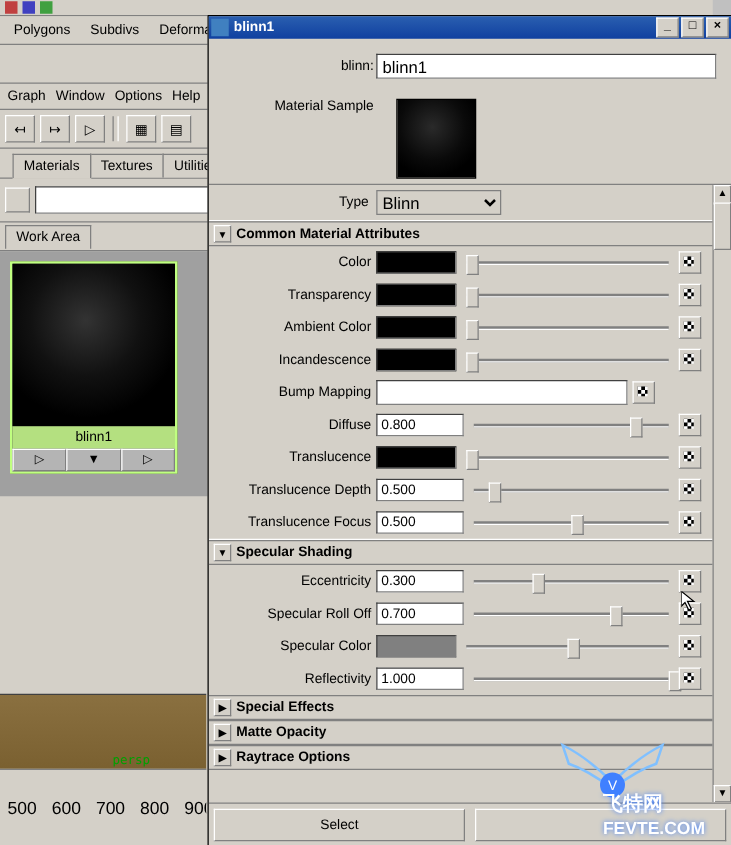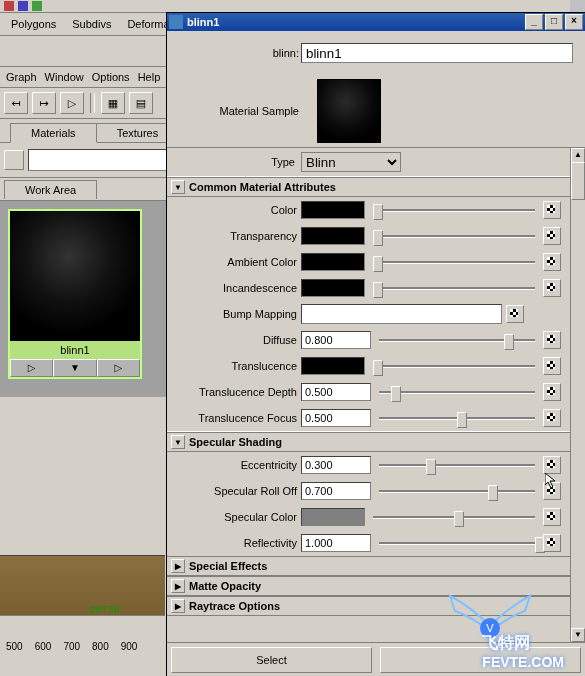--- a/index.html
+++ b/index.html
@@ -6,49 +6,49 @@
 .root{position:relative;width:570px;height:676px;background:#d4d0c8}
 .toolbar-strip{height:12px;background:#d4d0c8;border-bottom:1px solid #808080;display:flex;gap:4px;padding:0 4px;align-items:center}
 .ticon{width:10px;height:10px;display:inline-block}
 .menubar{display:flex;gap:2px;padding:2px 4px;border-bottom:1px solid #808080;background:#d4d0c8}
 .menu-item{padding:2px 6px;border:1px solid transparent;cursor:default}
 .second-menu{display:flex;gap:8px;padding:4px 6px;border-bottom:1px solid #808080}
 .second-toolbar{display:flex;gap:4px;padding:4px;border-bottom:1px solid #808080;align-items:center}
 .tb-btn{width:22px;height:20px;border:1px solid #808080;border-top-color:#fff;border-left-color:#fff;background:#d4d0c8;display:flex;align-items:center;justify-content:center}
 .tb-sep{width:3px;height:20px;border-left:1px solid #808080;border-right:1px solid #fff;margin:0 2px}
 .tab-row{display:flex;padding:4px 4px 0 10px;border-bottom:1px solid #808080;gap:0}
-.tab{padding:3px 20px;border:1px solid #808080;border-bottom:none;background:#d4d0c8;margin-right:-1px;position:relative;cursor:default}
+.tab{padding:3px 8px;border:1px solid #808080;border-bottom:none;background:#d4d0c8;margin-right:-1px;position:relative;cursor:default}
 .tab.active{background:#d4d0c8;z-index:2;border-bottom:1px solid #d4d0c8;margin-bottom:-1px}
 .filter-row{display:flex;padding:6px 4px;gap:4px;align-items:center;border-bottom:1px solid #808080}
 .filter-btn{width:18px;height:18px;border:1px solid #808080;border-top-color:#fff;border-left-color:#fff;background:#d4d0c8}
 .filter-input{flex:1;height:18px;border:1px solid #808080;border-top-color:#404040;border-left-color:#404040;background:#fff}
 .workarea-tab{display:flex;padding:2px 4px;border-bottom:1px solid #808080}
 .workarea-tab .tab{border:1px solid #808080;border-bottom:none}
 .swatch-panel{background:#a0a0a0;padding:8px;height:180px}
 .swatch-box{width:130px;border:2px solid #c0ff80;background:#303030}
 .swatch-sphere{width:130px;height:130px;background:radial-gradient(circle at 45% 35%,#333 0%,#111 40%,#000 70%);}
 .swatch-label{background:#b4e080;text-align:center;padding:3px 0;color:#000}
 .swatch-controls{display:flex;background:#b4b4b4;height:18px}
 .swatch-ctrl{flex:1;text-align:center;border:1px solid #808080;border-top-color:#fff;border-left-color:#fff;font-size:10px;line-height:16px}
 .viewport-strip{position:absolute;left:0;bottom:60px;width:165px;height:60px;background:linear-gradient(#8a7040,#7a6030);border-top:1px solid #404040}
 .timeline{position:absolute;left:0;bottom:0;width:165px;height:60px;background:#d4d0c8;border-top:1px solid #808080;display:flex;align-items:center;overflow:hidden}
-.timeline span{margin:0 6px;font-size:10px}
+.timeline span{margin:0 6px;font-size:14px}
 .persp{position:absolute;left:90px;bottom:62px;color:#00a000;font-size:10px;font-family:monospace}
 
 
 .attr-win{position:absolute;left:166px;top:12px;width:418px;height:664px;background:#d4d0c8;border:1px solid #000;display:flex;flex-direction:column}
 .titlebar{height:18px;background:linear-gradient(#2a5fb0,#1040a0);display:flex;align-items:center;padding:0 2px;color:#fff;font-weight:bold}
 .titlebar .ticon-app{width:14px;height:14px;background:#4080c0;margin-right:4px}
 .titlebar .spacer{flex:1}
 .win-btn{width:16px;height:14px;background:#d4d0c8;border:1px solid #808080;border-top-color:#fff;border-left-color:#fff;margin-left:2px;color:#000;font-size:10px;text-align:center;line-height:12px}
 .attr-body{flex:1;overflow:hidden;display:flex;flex-direction:column}
 .name-row{display:flex;align-items:center;padding:12px;gap:2px}
 .name-row .lbl{width:120px;text-align:right}
 .name-row input{flex:1;height:18px;border:1px solid #808080;border-top-color:#404040;border-left-color:#404040;padding:0 4px;background:#fff}
-.sample-row{display:flex;align-items:center;padding:4px 12px;gap:18px}
+.sample-row{display:flex;align-items:flex-start;padding:4px 12px;gap:18px}
 .sample-row .lbl{width:120px;text-align:right}
 .sample-sphere{width:62px;height:62px;background:radial-gradient(circle at 45% 35%,#2a2a2a 0%,#0a0a0a 50%,#000 75%);border:1px solid #000}
 .scroll-pane{flex:1;border-top:1px solid #808080;position:relative;overflow:hidden}
 .scroll-inner{position:absolute;left:0;top:0;right:14px;bottom:0;overflow:hidden}
 .scrollbar{position:absolute;right:0;top:0;width:14px;bottom:0;background:#d4d0c8;border-left:1px solid #808080}
 .scroll-arrow{height:14px;background:#d4d0c8;border:1px solid #808080;border-top-color:#fff;border-left-color:#fff;text-align:center;font-size:8px;line-height:12px}
 .scroll-thumb{position:absolute;top:14px;right:0;width:14px;height:38px;background:#d4d0c8;border:1px solid #808080;border-top-color:#fff;border-left-color:#fff;box-sizing:border-box}
 .type-row{display:flex;align-items:center;padding:4px 8px;gap:6px}
 .type-row .lbl{width:120px;text-align:right}
 .type-row select{width:100px;height:20px;background:#d4d0c8;border:1px solid #808080}

